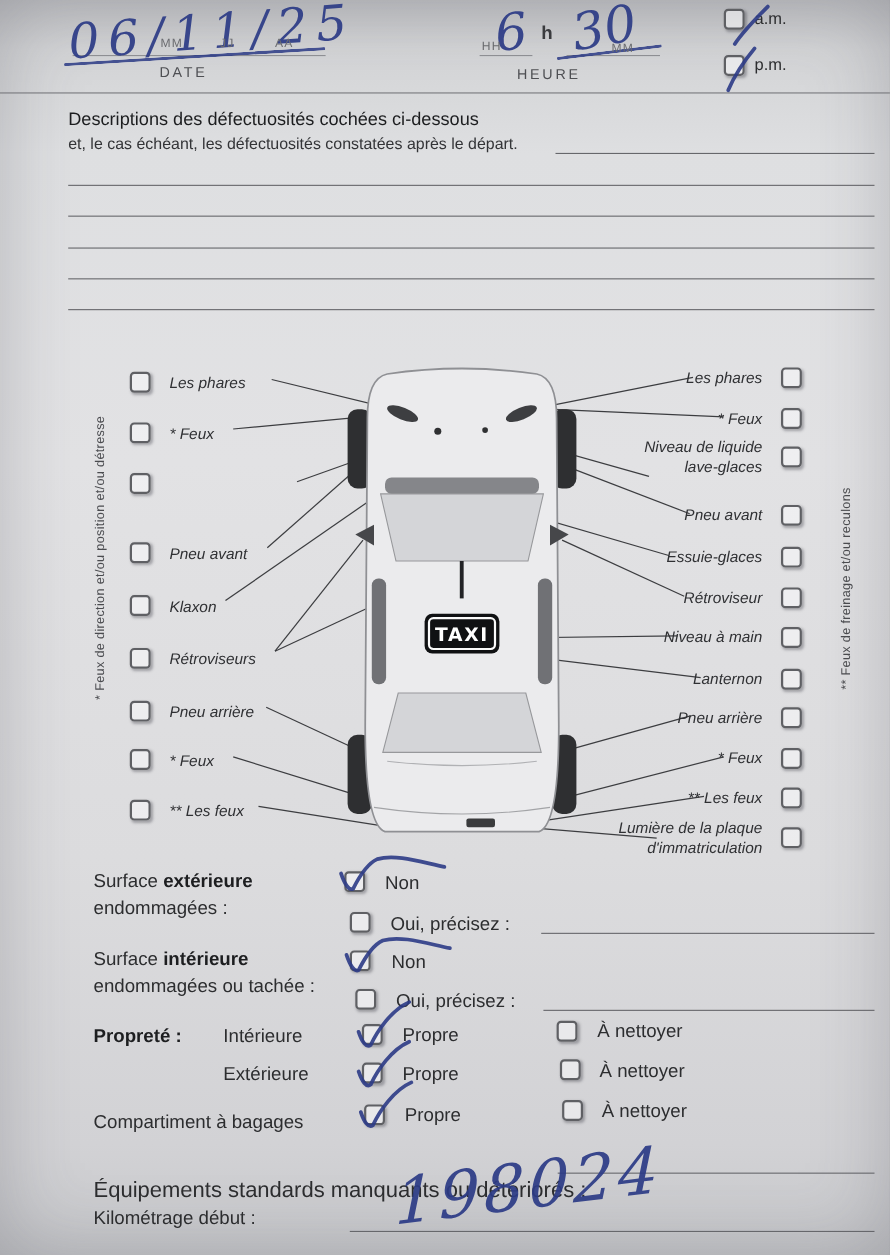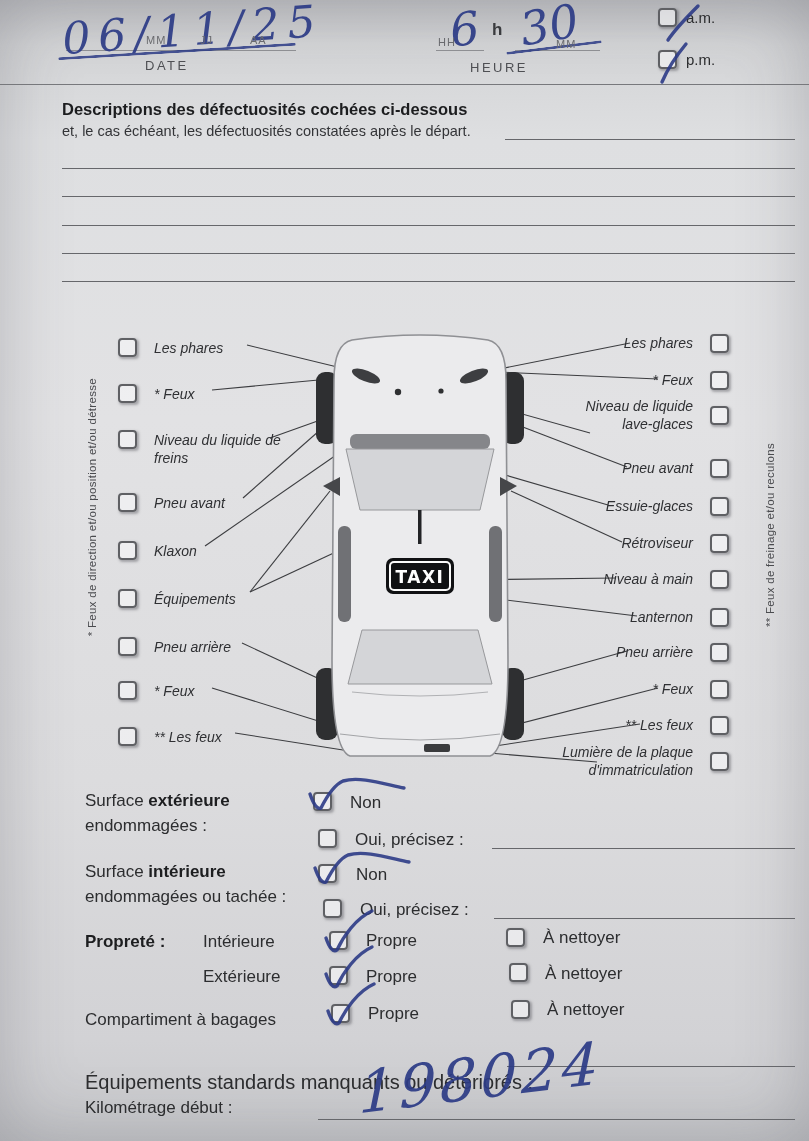--- a/index.html
+++ b/index.html
@@ -23,21 +23,21 @@
   .vnote{position:absolute;writing-mode:vertical-rl;transform:rotate(180deg);
     font-size:11.5px;color:#4a4b4f;letter-spacing:.3px;}
   .hw{position:absolute;font-family:"DejaVu Serif",serif;font-style:italic;
     color:#2c3b86;opacity:.92;white-space:nowrap;}
   .chk{position:absolute;pointer-events:none;}
   .chk path{stroke:#2c3b86;stroke-width:3.4;fill:none;stroke-linecap:round;opacity:.9;}
   .btxt{font-weight:bold;color:#1d1e20;}
   .big{font-size:17px;}
   .small-gray{position:absolute;font-size:11px;color:#6a6b6f;letter-spacing:1px;}
   .caption{position:absolute;font-size:13px;color:#4e4f53;letter-spacing:2.5px;}
-  .title{position:absolute;font-size:16.5px;font-weight:bold;color:#1c1d1f;}
+  .title{position:absolute;font-size:16.5px;font-weight:normal;color:#1c1d1f;}
   .sub{position:absolute;font-size:14.5px;color:#333437;}
 </style>
 </head>
 <body>
 
 <div id="page">
 
   <div class="ln faint" style="left:66px;top:50px;width:230px"></div>
   <div class="ln faint" style="left:436px;top:50px;width:48px"></div>
   <div class="ln faint" style="left:515px;top:50px;width:85px"></div>
@@ -134,33 +134,32 @@
   <div class="ditem l" style="top:338px">
       <div class="cbx"></div>
       <span class="lbl">Les phares</span>
     </div>
   <div class="ditem l" style="top:384px">
       <div class="cbx"></div>
       <span class="lbl">* Feux</span>
     </div>
   <div class="ditem l" style="top:430px">
       <div class="cbx"></div>
-      <span class="lbl">Niveau du liquide de freins</span>
     </div>
   <div class="ditem l" style="top:493px">
       <div class="cbx"></div>
       <span class="lbl">Pneu avant</span>
     </div>
   <div class="ditem l" style="top:541px">
       <div class="cbx"></div>
       <span class="lbl">Klaxon</span>
     </div>
   <div class="ditem l" style="top:589px">
       <div class="cbx"></div>
-      <span class="lbl">Équipements</span>
+      <span class="lbl">Rétroviseurs</span>
     </div>
   <div class="ditem l" style="top:637px">
       <div class="cbx"></div>
       <span class="lbl">Pneu arrière</span>
     </div>
   <div class="ditem l" style="top:681px">
       <div class="cbx"></div>
       <span class="lbl">* Feux</span>
     </div>
   <div class="ditem l" style="top:727px">

